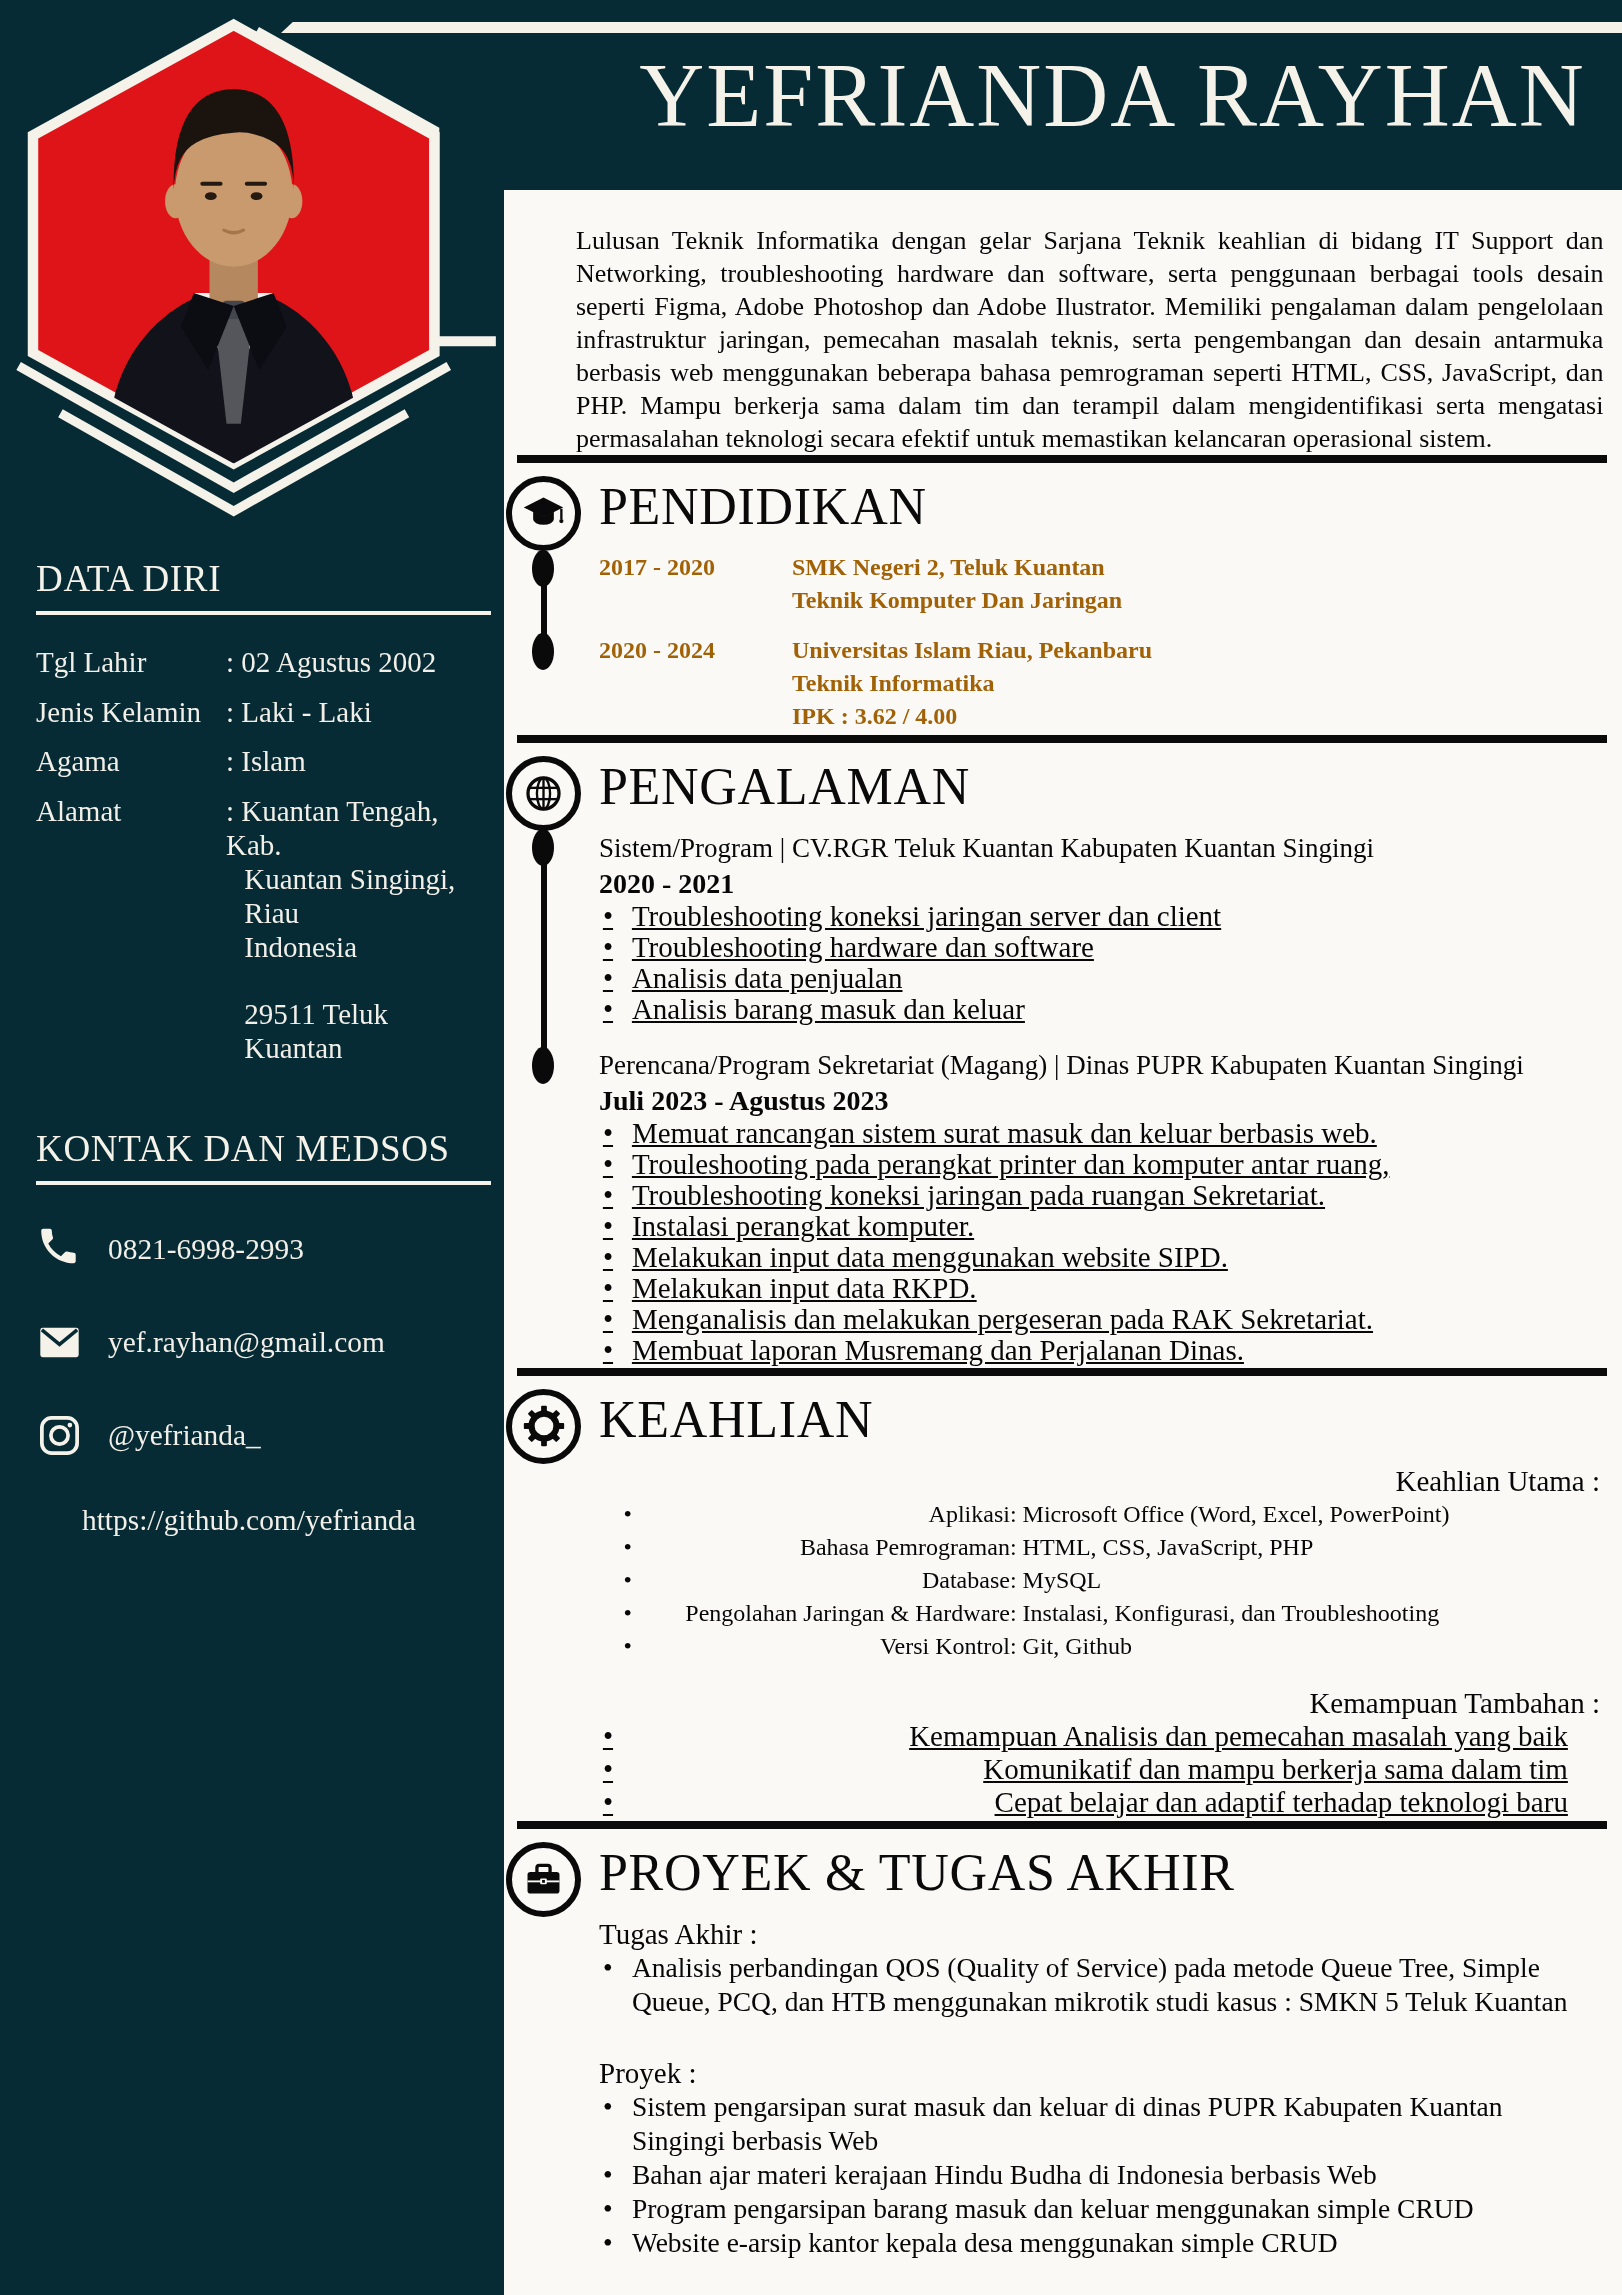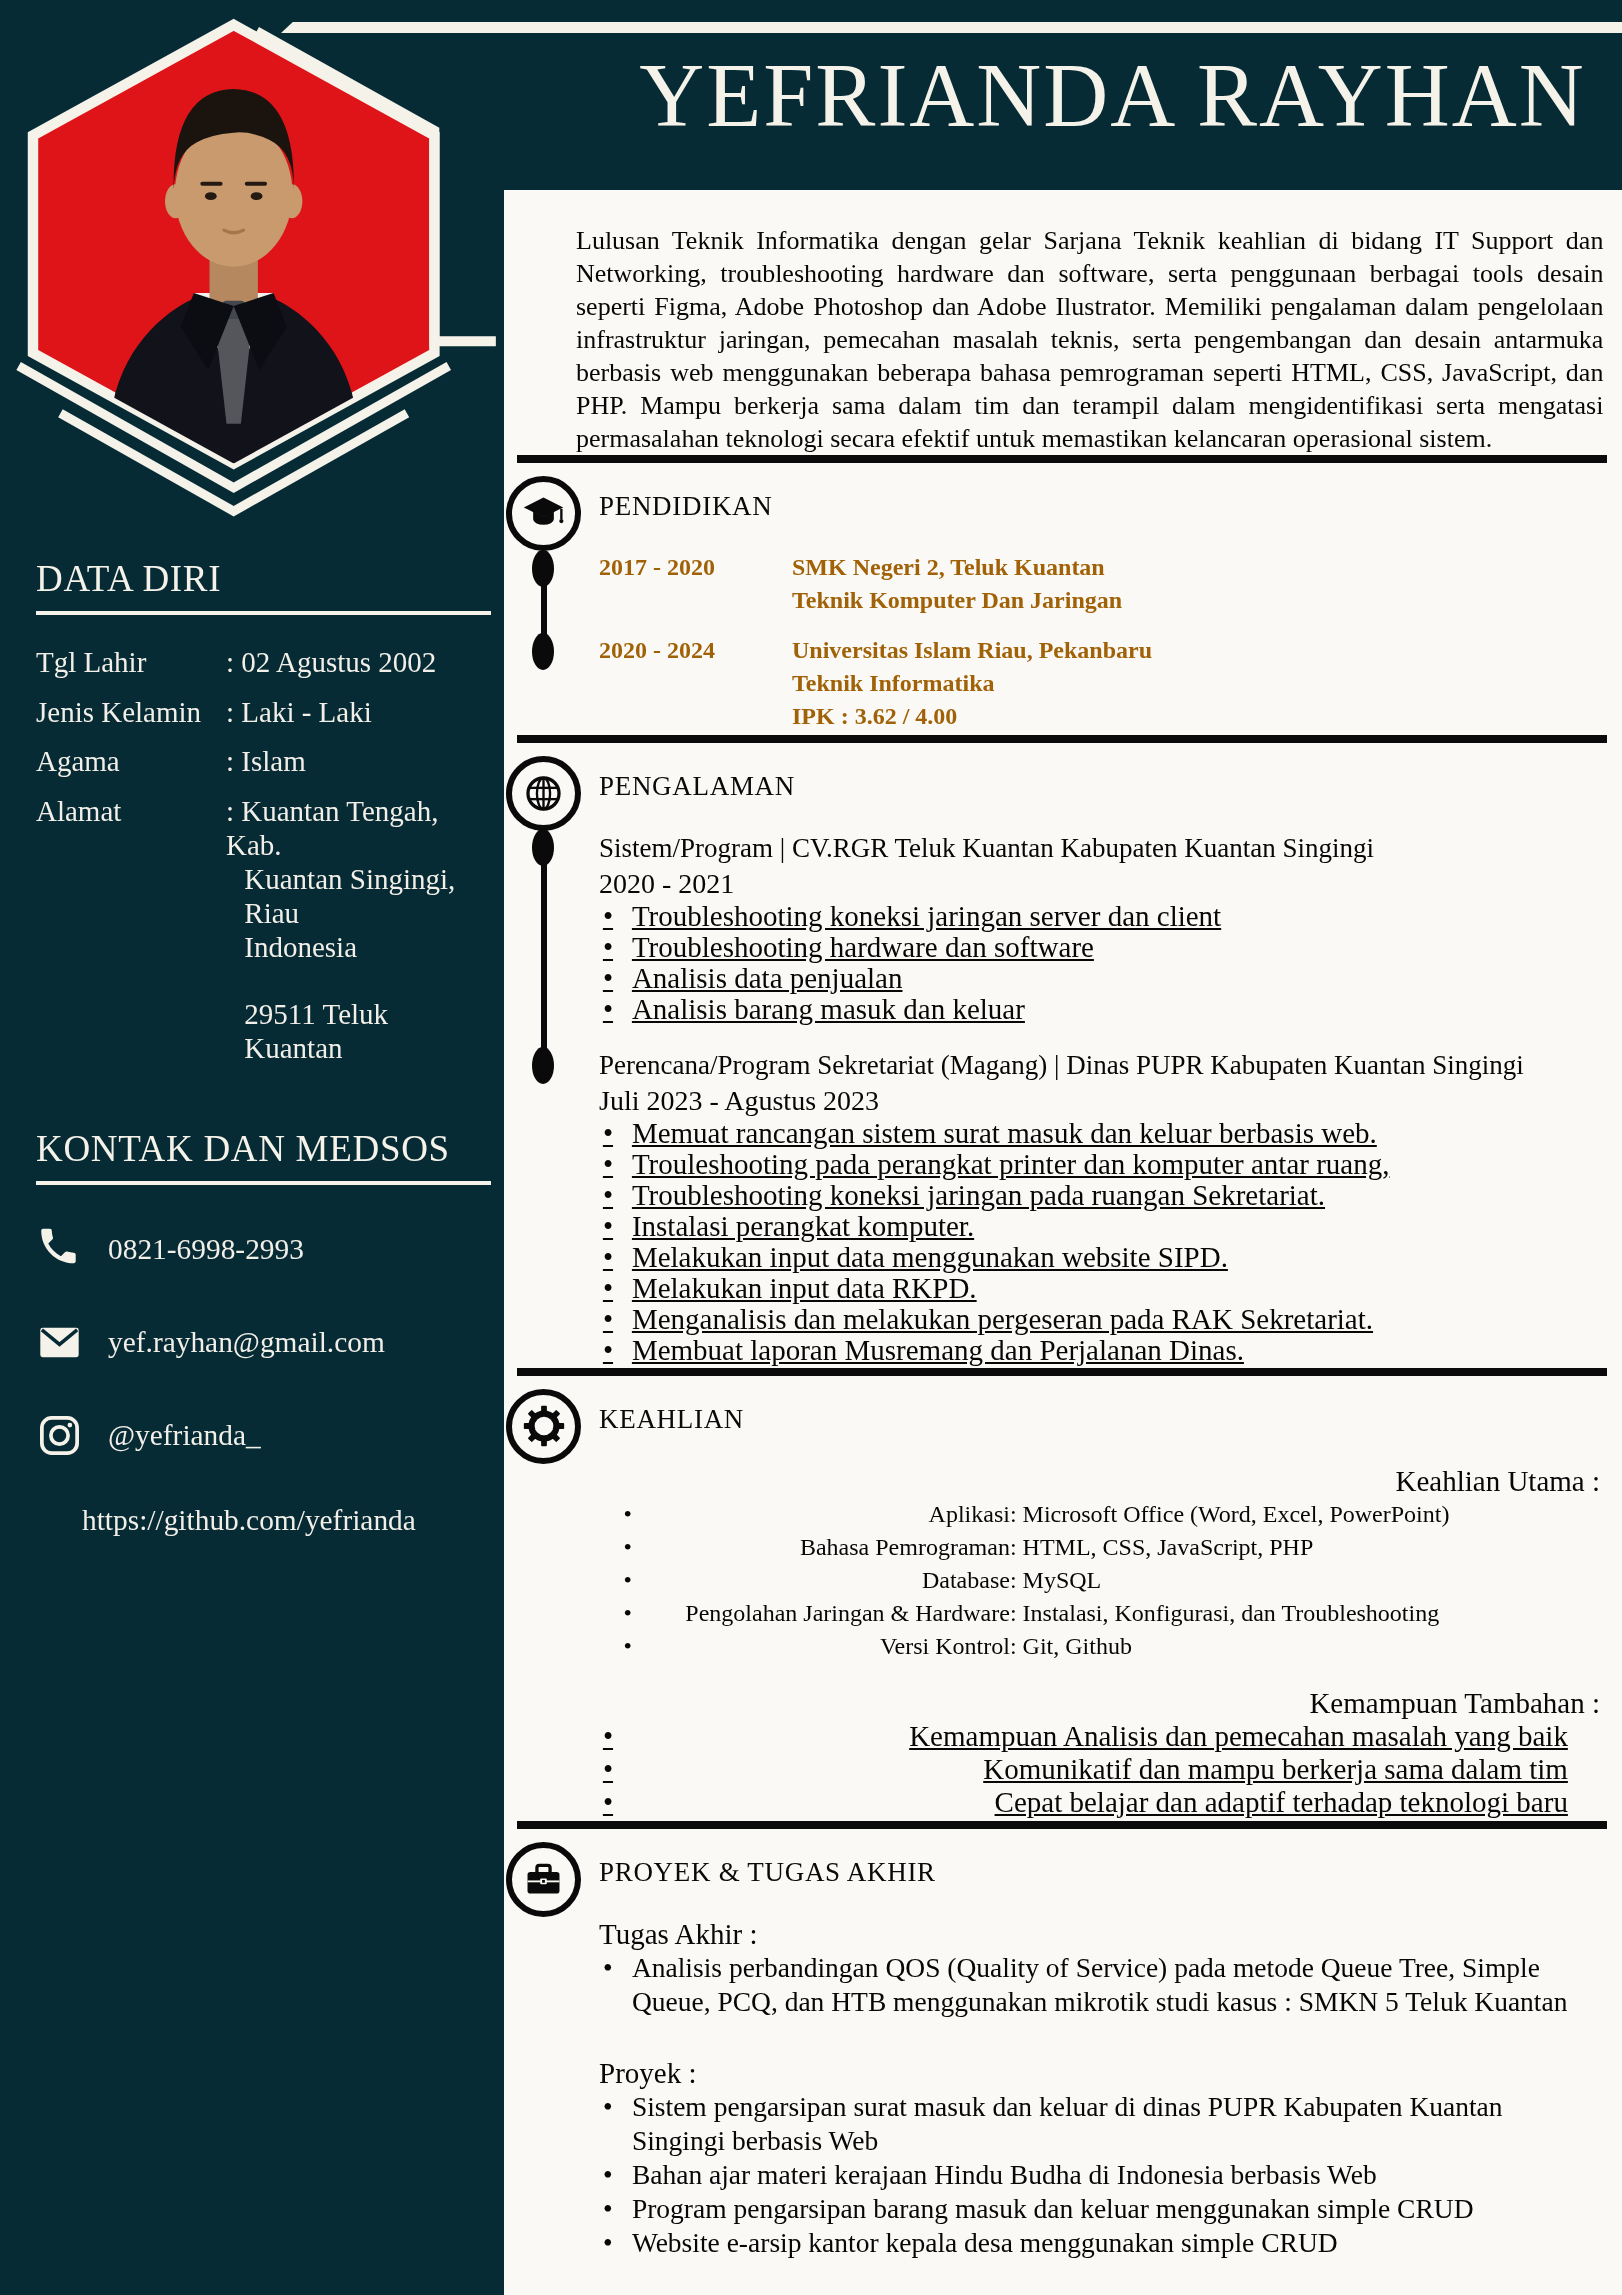--- a/index.html
+++ b/index.html
@@ -43,34 +43,34 @@
 
   .section { position:relative; padding:0 23px 0 95px; overflow:hidden; }
   .sec-edu { height:272px; }
   .sec-exp { height:625px; }
   .sec-skill { height:445px;text-align:right; }
   .sec-proj { height:468px; }
 
   .badge { position:absolute; left:2px; top:13px; width:75px; height:75px; border-radius:50%;
            border:6.5px solid #0a0a0a; display:flex; align-items:center; justify-content:center; background:transparent; }
   .sec-head { height:88px; display:flex; align-items:center; }
-  .sec-title { font-size:27px; letter-spacing:0.7px; color:#0a0a0a; white-space:nowrap; }
+  .sec-title { font-size:52px; letter-spacing:0.7px; color:#0a0a0a; white-space:nowrap; }
 
   .tl-line { position:absolute; width:5.9px; background:#0a0a0a; left:37px; }
   .edu-line { top:88px; height:101px; }
   .exp-line { top:88px; height:236px; }
   .entry { position:relative; }
   .entry .dot { position:absolute; left:-67px; top:-1.3px; width:22px; height:37px; border-radius:50%; background:#0a0a0a; }
 
   .edu-row { display:flex; font-size:24px; line-height:33px; color:#a16207;font-weight:bold; }
   .edu-row.gap { margin-bottom:17px; }
   .edu-date { width:193px; flex:0 0 193px; }
 
   .exp-title { font-size:27px; line-height:35px; color:#070707; }
-  .exp-period { font-size:28px; line-height:35px; color:#070707; }
+  .exp-period { font-size:28px; line-height:35px; color:#070707;font-weight:bold; }
   .bullets { }
   .b-row { display:flex; font-size:29px; line-height:31px; color:#070707;text-decoration:underline; }
   .b-row::before { content:"•"; width:29px; flex:0 0 29px; text-align:left; padding-left:3.9px; }
   .b-text { flex:1; max-width:936px; }
   .entry.first { margin-bottom:23.6px; }
 
   .group-label { font-size:29px; line-height:34px; color:#070707; }
   .sk-row { display:flex; font-size:24px; line-height:33px; color:#070707; }
   .sk-row::before { content:"•"; width:29px; flex:0 0 29px; padding-left:3.9px; }
   .sk-label { width:378px; flex:0 0 378px; }

